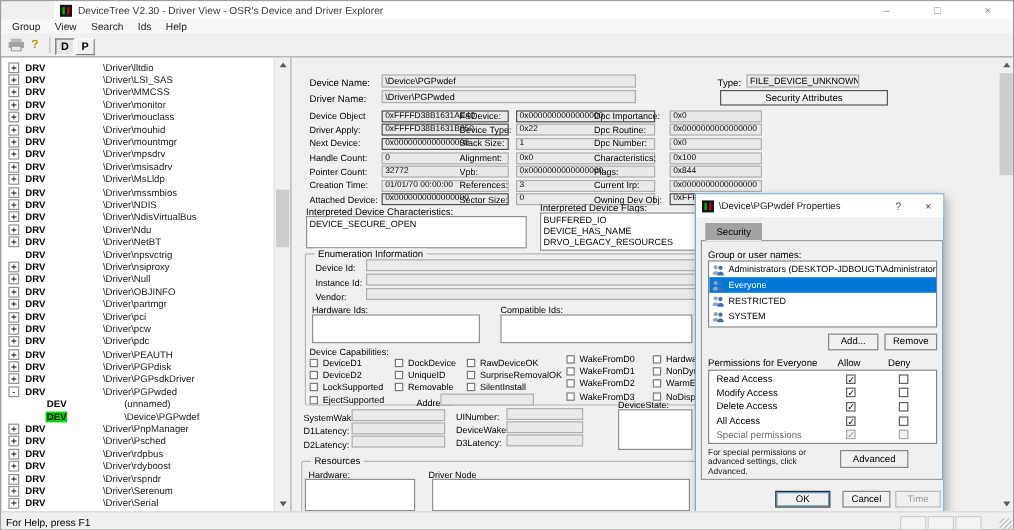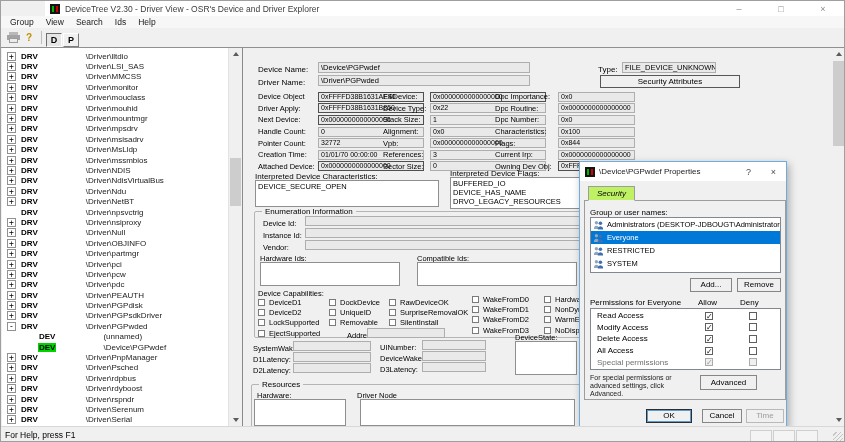--- a/index.html
+++ b/index.html
@@ -83,22 +83,22 @@
   
   .dialog{position:absolute;left:578px;top:160px;width:208px;height:267px;background:#f0f0f0;
     border:1px solid #6cacdf;box-shadow:2px 3px 8px rgba(0,0,0,.3);padding-left:48px;}
   .dtitle{position:absolute;left:0;top:0;right:0;height:19px;background:#fff;
     display:flex;align-items:center;padding-left:5px;}
   .dtitle-text{font-size:8px;color:#1a1a1a;flex:1;white-space:nowrap;overflow:hidden;}
   .dbtn{width:25px;height:100%;display:flex;align-items:center;justify-content:center;
     font-size:9px;color:#4a4a4a;}
   .tabframe{position:absolute;left:4px;top:38px;width:202px;height:200px;
     border:1px solid #9d9d9d;background:#f0f0f0;}
-  .tab{position:absolute;left:8px;top:24px;height:15px;padding:0 8px;background:#bef264;
-    border:1px solid #9d9d9d;border-bottom:1px solid #f0f0f0;font-size:8px;line-height:14px;z-index:2;font-style:italic;}
+  .tab{position:absolute;left:8px;top:24px;height:15px;padding:0 8px;background:#a3a3a3;
+    border:1px solid #9d9d9d;border-bottom:1px solid #f0f0f0;font-size:8px;line-height:14px;z-index:2;}
   .dlbl{position:absolute;font-size:8px;white-space:nowrap;}
   .listbox{position:absolute;background:#fff;border:1px solid #828790;overflow:hidden;}
   .userrow{display:flex;align-items:center;height:13px;padding:0 2px;font-size:7.5px;white-space:nowrap;}
   .usericon{flex:none;width:11px;height:10px;margin-right:3px;display:inline-flex;}
   .permrow{position:relative;display:flex;align-items:center;height:11.6px;
     padding-left:6px;font-size:8px;}
   .permrow.disabled .permname{color:#6f6f6f;}
   .pcb{position:absolute;width:8px;height:8px;border:1px solid #5f5f5f;background:#fff;
     font-size:8px;line-height:7px;text-align:center;color:#111;}
   .pcb.allow{left:114px;} .pcb.deny{left:158px;}

